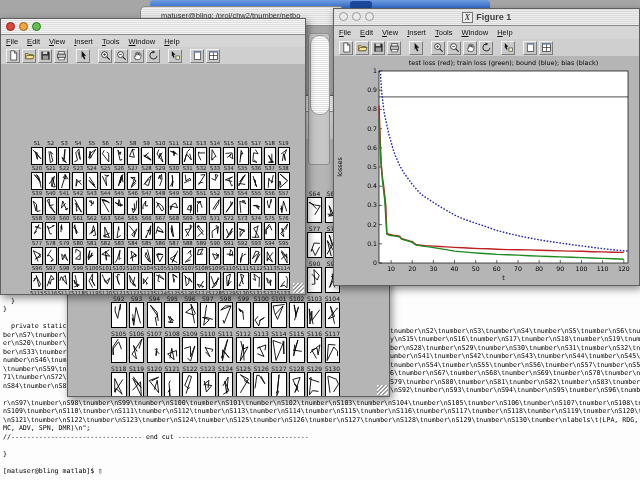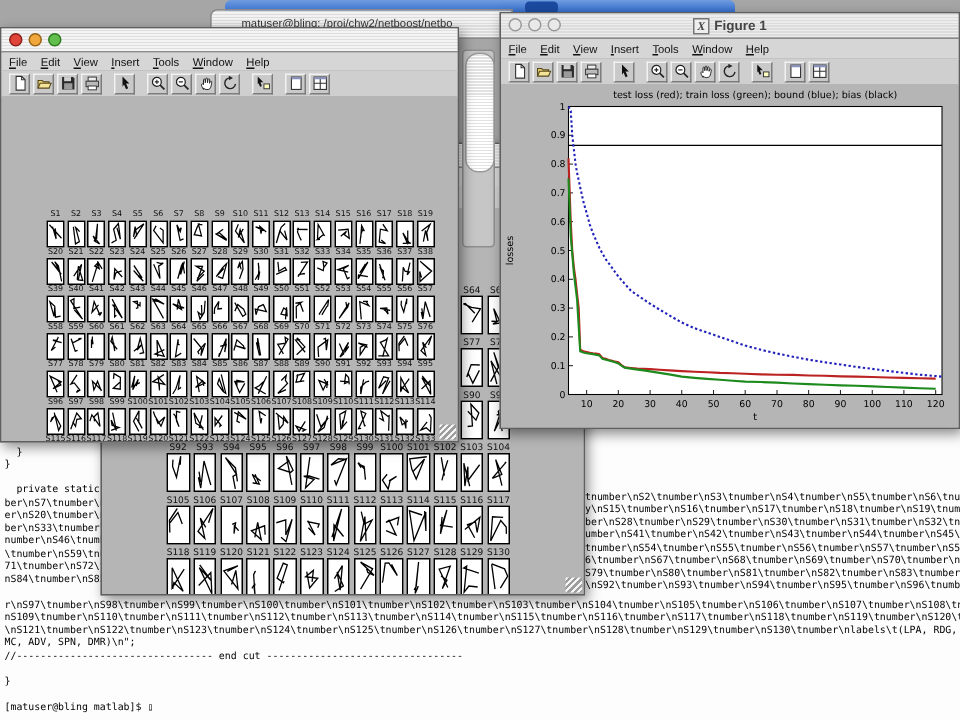--- a/index.html
+++ b/index.html
@@ -565,21 +565,21 @@
           <svg viewBox="0 0 15.5 26" preserveAspectRatio="none">
             <path d="M4.6,21.4 L2.1,3.9 L2.5,3.3 L11.9,6.8 L14.3,12.0 L8.7,20.6" fill="none" stroke="#000" stroke-width="1"></path>
           </svg>
         </div>
       </div>
   </div>
   <div class="grip" style="right:1px;bottom:1px;width:11px;height:10px;"></div>
 </div>
 
 <div class="abs" id="term-title">
-  <span class="t">matuser@bling: /proj/chw2/netboost/netbo</span>
+  <span class="t">matuser@bling: /proj/chw2/tnumber/netbo</span>
 </div>
 <div class="abs" id="term-scrollbar">
   <div class="thumb"></div>
 </div>
 
 <div class="win" id="fig3" style="left:0;top:18px;width:306px;height:277px;">
   <div class="titlebar" style="height:15px;">
     <div class="tbtns">
       <span class="tbtn-c" style="background:#e0453a;border:1px solid #8d2018;"></span>
       <span class="tbtn-c" style="background:#f0a83c;border:1px solid #9a6414;"></span>

